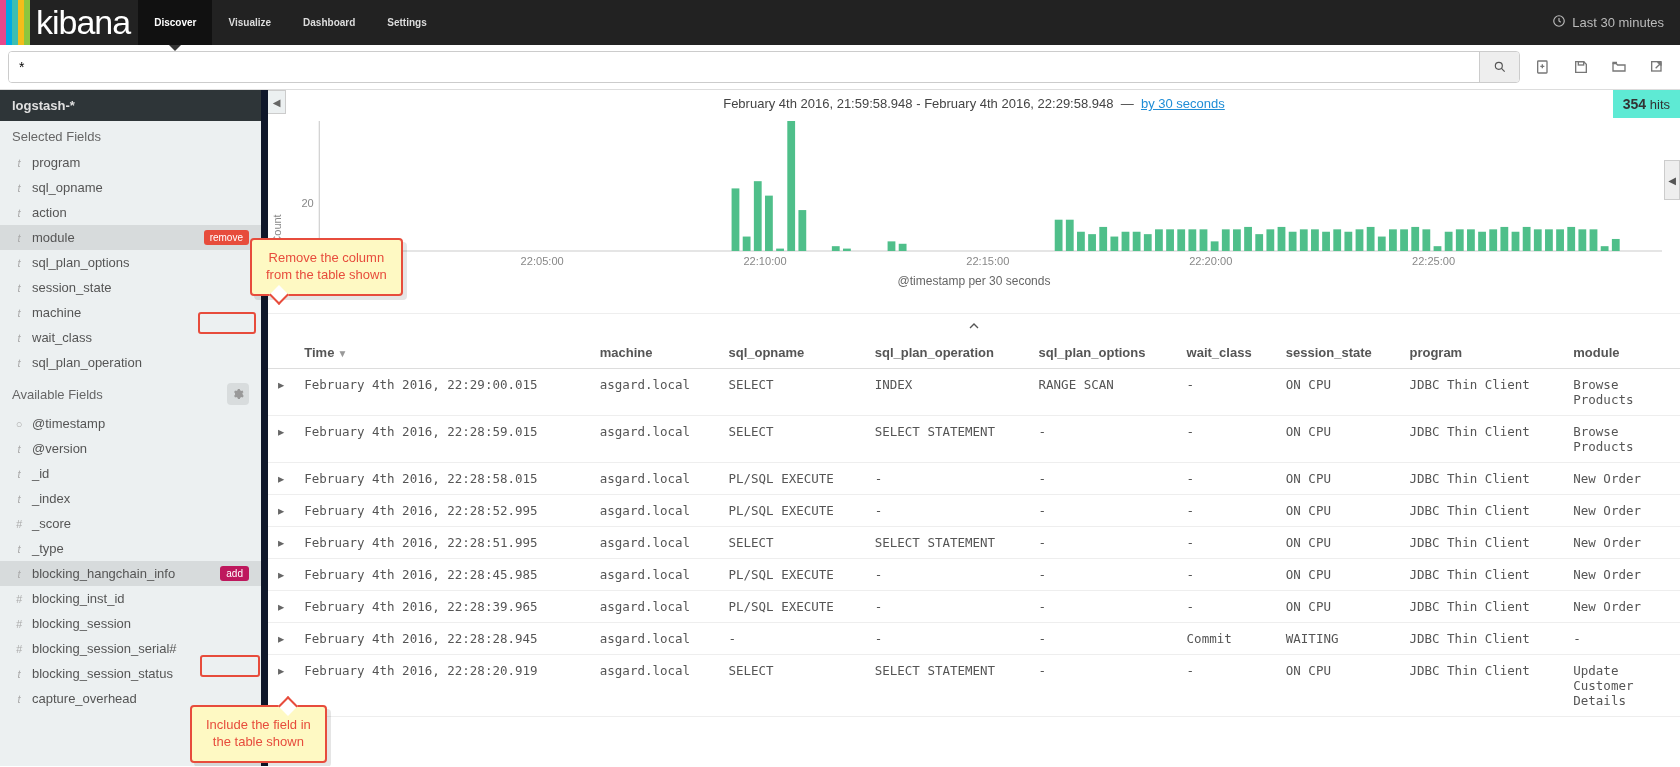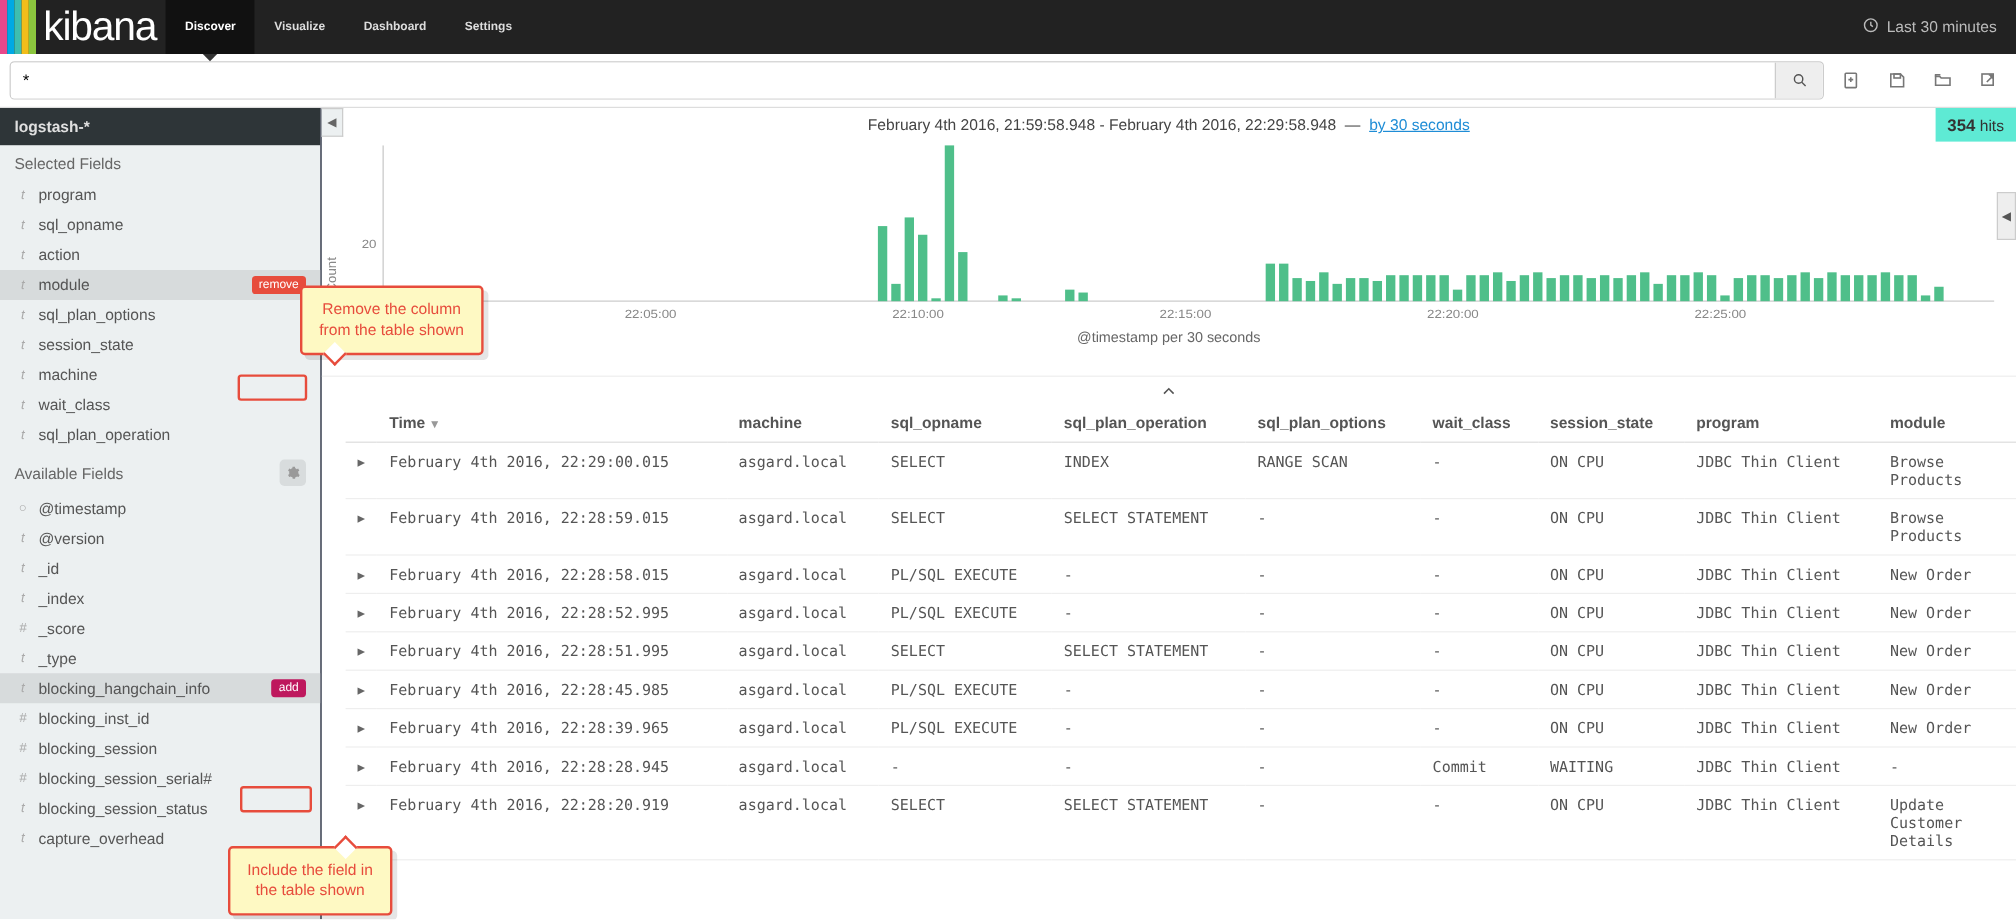--- a/index.html
+++ b/index.html
@@ -16,21 +16,21 @@
   .nav-right { margin-left:auto; display:flex; align-items:center; padding-right:16px; color:#bbb; font-size:13px; }
   .nav-right .clock-icon { margin-right:6px; }
   
   .searchbar { background:#fff; border-bottom:1px solid #ddd; display:flex; align-items:center; padding:6px 8px; gap:8px; }
   .search-wrap { flex:1; display:flex; border:1px solid #ccc; border-radius:4px; overflow:hidden; height:32px; }
   .search-input { flex:1; border:none; padding:0 10px; font-size:14px; outline:none; }
   .search-btn { width:40px; background:#eee; border:none; border-left:1px solid #ccc; cursor:pointer; display:flex; align-items:center; justify-content:center; }
   .toolbar-icon { width:30px; height:30px; display:flex; align-items:center; justify-content:center; color:#666; cursor:pointer; }
   
   .body { display:flex; height: calc(767px - 45px - 46px); position:relative; }
-  .sidebar { width:268px; background:#ecf0f1; border-right:1px solid #0f172a; overflow-y:auto; position:relative; }
+  .sidebar { width:268px; background:#ecf0f1; border-right:7px solid #0f172a; overflow-y:auto; position:relative; }
   .side-header { background:#2e3538; color:#e0e0e0; font-weight:bold; padding:8px 12px; font-size:13px; }
   .side-section-title { color:#666; padding:8px 12px 6px; font-size:13px; display:flex; align-items:center; }
   .side-gear { margin-left:auto; background:#d8dcdd; border-radius:4px; width:22px; height:22px; display:flex; align-items:center; justify-content:center; color:#999; }
   .field-list { }
   .field-item { display:flex; align-items:center; padding:5px 12px; color:#555; font-size:13px; cursor:pointer; position:relative; }
   .field-item.hovered { background:#d7dbdc; }
   .field-type { width:14px; color:#aaa; font-size:11px; font-style:italic; margin-right:6px; text-align:center; flex-shrink:0; }
   .field-badge { margin-left:auto; font-size:10px; color:#fff; padding:2px 6px; border-radius:3px; cursor:pointer; }
   .field-badge.remove { background:#e74c3c; }
   .field-badge.add { background:#be185d;text-align:center; }
@@ -39,21 +39,21 @@
   .main { flex:1; display:flex; flex-direction:column; overflow:hidden; position:relative; }
   .hits-box { position:absolute; top:0; right:0; background:#5eead4; padding:6px 10px; font-size:13px; z-index:3; }
   .hits-box b { font-size:14px; }
   .time-range-label { text-align:center; font-size:13px; color:#444; padding:6px 0 2px; }
   .time-range-label a { color:#1f8dd6; text-decoration:underline; }
   .chart-wrap { padding:8px 18px 30px 18px; position:relative; height:200px; }
   .chart-y-label { position:absolute; left:-6px; top:110px; transform:rotate(-90deg); font-size:11px; color:#888; }
   .chart-svg { width:100%; height:150px; }
   .chart-x-label { text-align:center; font-size:12px; color:#666; }
   .collapse-up { text-align:center; color:#555; cursor:pointer; height:24px; border-top:1px solid #eee; display:flex; align-items:center; justify-content:center; }
-  .table-wrap { flex:1; overflow:auto;padding-left:20px; }
+  .table-wrap { flex:1; overflow:auto; }
   table.doc-table { border-collapse:collapse; width:100%; font-size:12.5px; }
   .doc-table th { text-align:left; font-weight:bold; color:#555; padding:8px 10px; border-bottom:1px solid #ddd; white-space:nowrap; font-size:13px; }
   .doc-table th .sort-arrow { color:#999; font-size:10px; margin-left:3px; }
   .doc-table td { padding:8px 10px; border-bottom:1px solid #eee; white-space:nowrap; font-family: "Menlo","Consolas",monospace; color:#555; vertical-align:top; }
   .doc-table td.expand { font-family:inherit; color:#666; cursor:pointer; width:14px; }
   .side-expand-right { position:absolute; top:70px; right:0; background:#eee; border:1px solid #ccc; width:16px; height:40px; display:flex; align-items:center; justify-content:center; cursor:pointer; font-size:10px; color:#555; }
   
   .callout { position:absolute; background:#fef9c3; border:2px solid #e74c3c; color:#e74c3c; font-size:13px; padding:10px 14px; border-radius:4px; text-align:center; line-height:1.3; z-index:20; box-shadow:4px 4px 0 rgba(0,0,0,.1); }
   .callout::after { content:""; position:absolute; width:12px; height:12px; background:#fff; border-right:2px solid #e74c3c; border-bottom:2px solid #e74c3c; }
   .callout.remove-call { top:148px; left:250px; }

